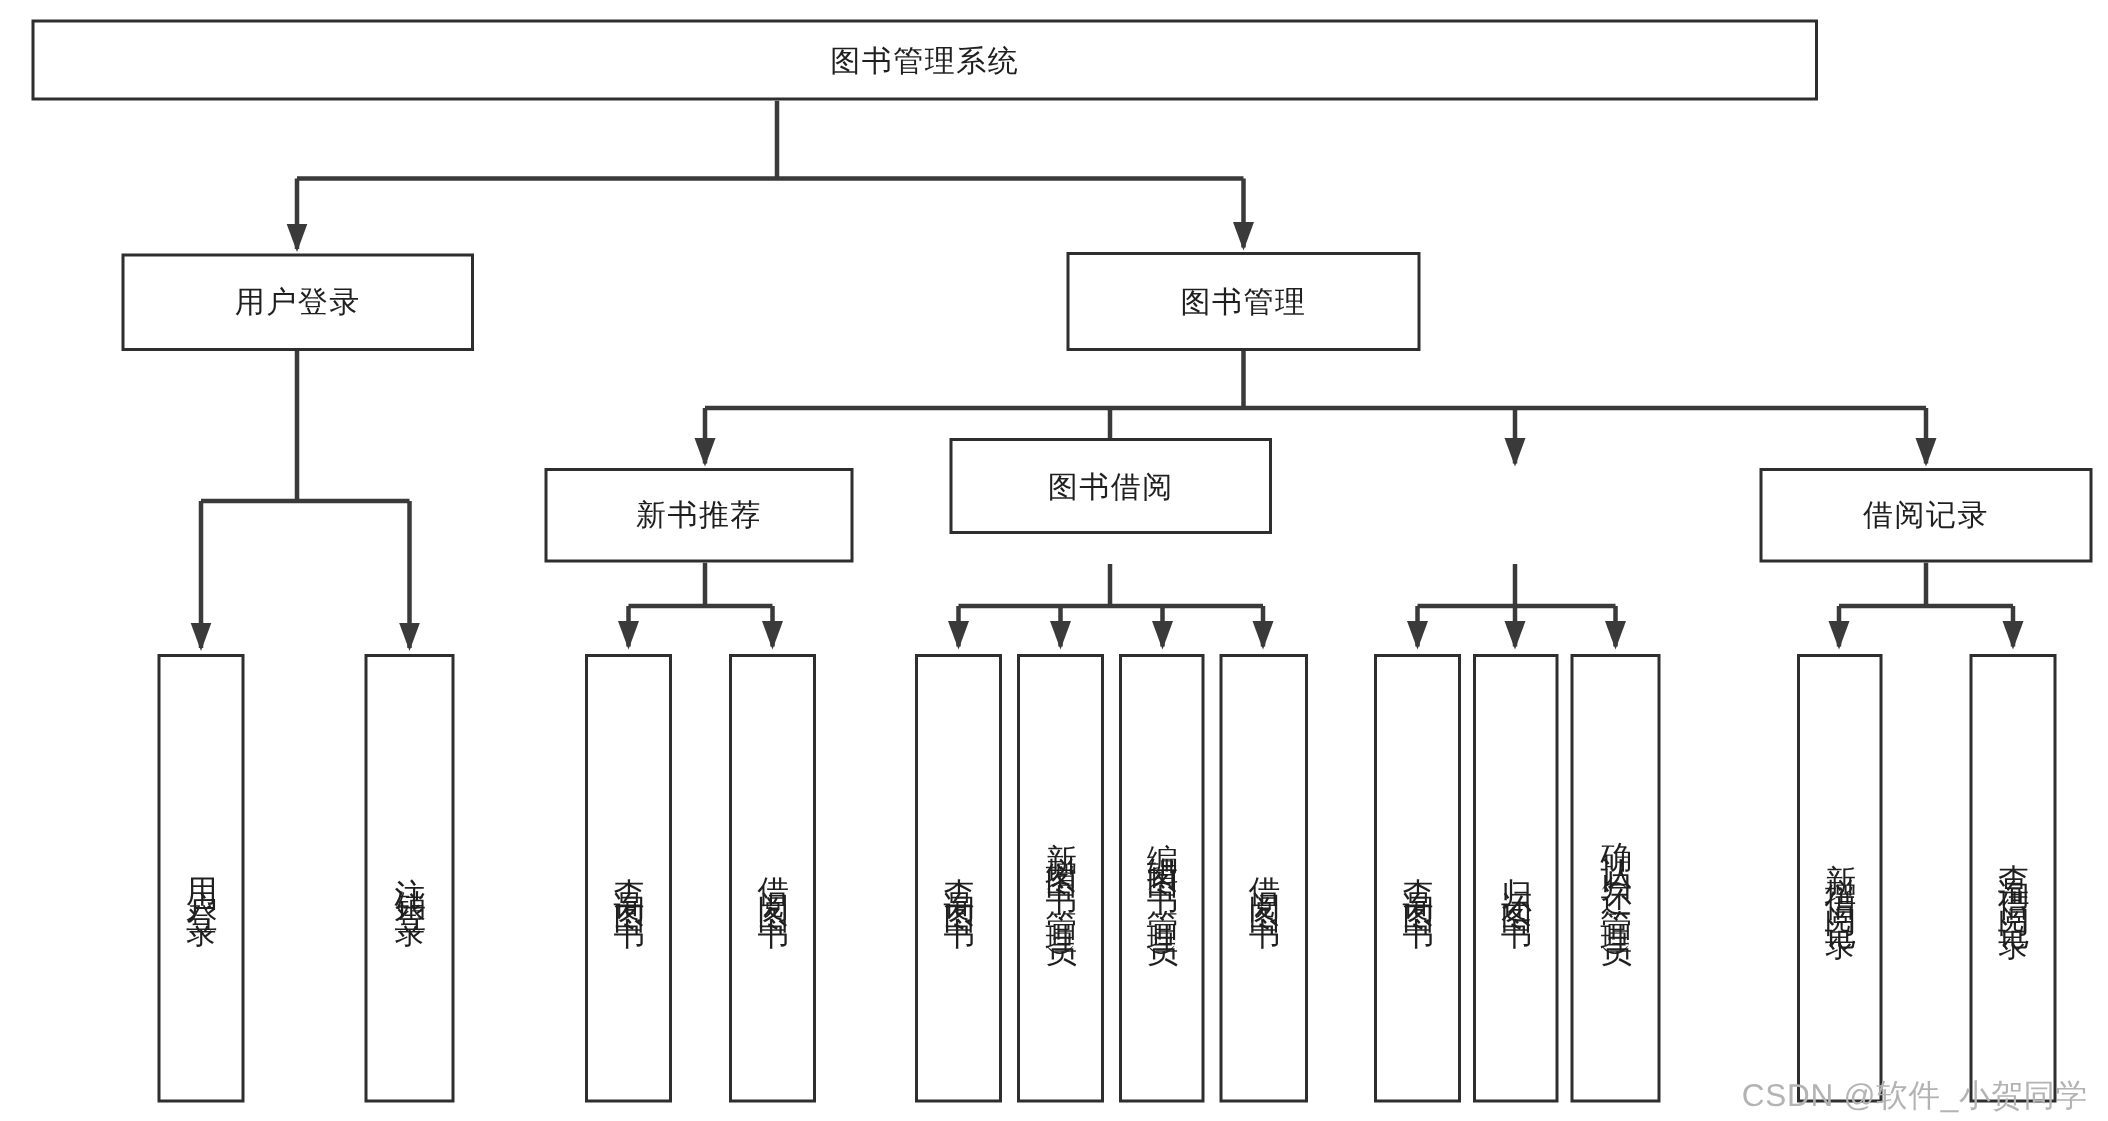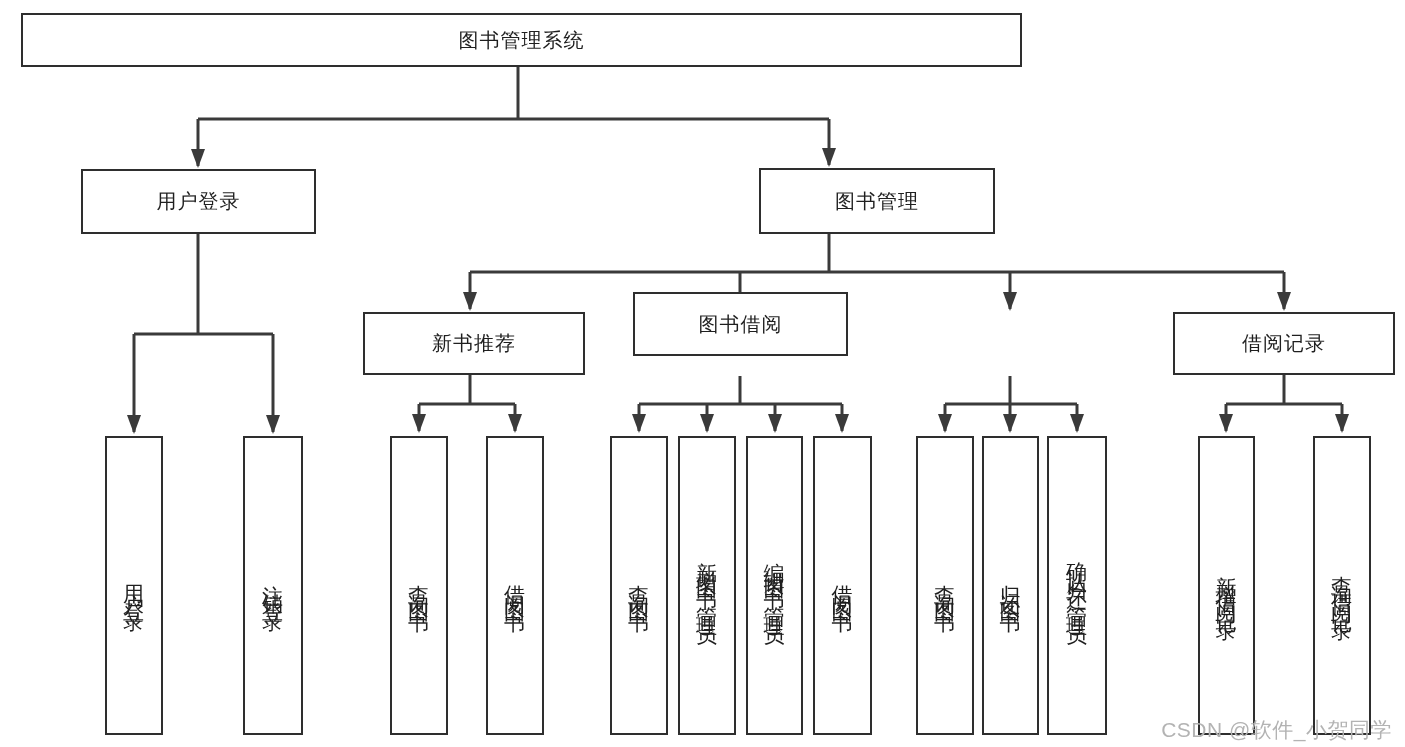--- a/index.html
+++ b/index.html
@@ -86,32 +86,32 @@
       <path d="M1010,404 V431" marker-end="url(#arw)"></path>
       <path d="M1077,404 V431" marker-end="url(#arw)"></path>
 
       <path d="M1284,375 V404"></path>
       <path d="M1226,404 H1342"></path>
       <path d="M1226,404 V431" marker-end="url(#arw)"></path>
       <path d="M1342,404 V431" marker-end="url(#arw)"></path>
     </g>
   </svg>
 
-  <div class="node hbox" style="left:21px;top:13px;width:1001px;height:54px;">
+  <div class="node hbox" style="left:21px;top:13px;width:1191px;height:54px;">
     <span>图书管理系统</span>
   </div>
 
   <div class="node hbox" style="left:81px;top:169px;width:235px;height:65px;">
     <span>用户登录</span>
   </div>
-  <div class="node hbox" style="left:711px;top:168px;width:236px;height:66px;margin-left:48px;">
+  <div class="node hbox" style="left:711px;top:168px;width:236px;height:66px;">
     <span>图书管理</span>
   </div>
 
-  <div class="node hbox" style="left:363px;top:312px;width:222px;height:63px;">
+  <div class="node hbox" style="left:363px;top:312px;width:206px;height:63px;">
     <span>新书推荐</span>
   </div>
   <div class="node hbox" style="left:633px;top:292px;width:215px;height:64px;">
     <span>图书借阅</span>
   </div>
   <div class="node hbox" style="left:1173px;top:312px;width:222px;height:63px;">
     <span>借阅记录</span>
   </div>
 
   <div class="node vbox" style="left:105px;top:436px;width:58px;height:299px;">

